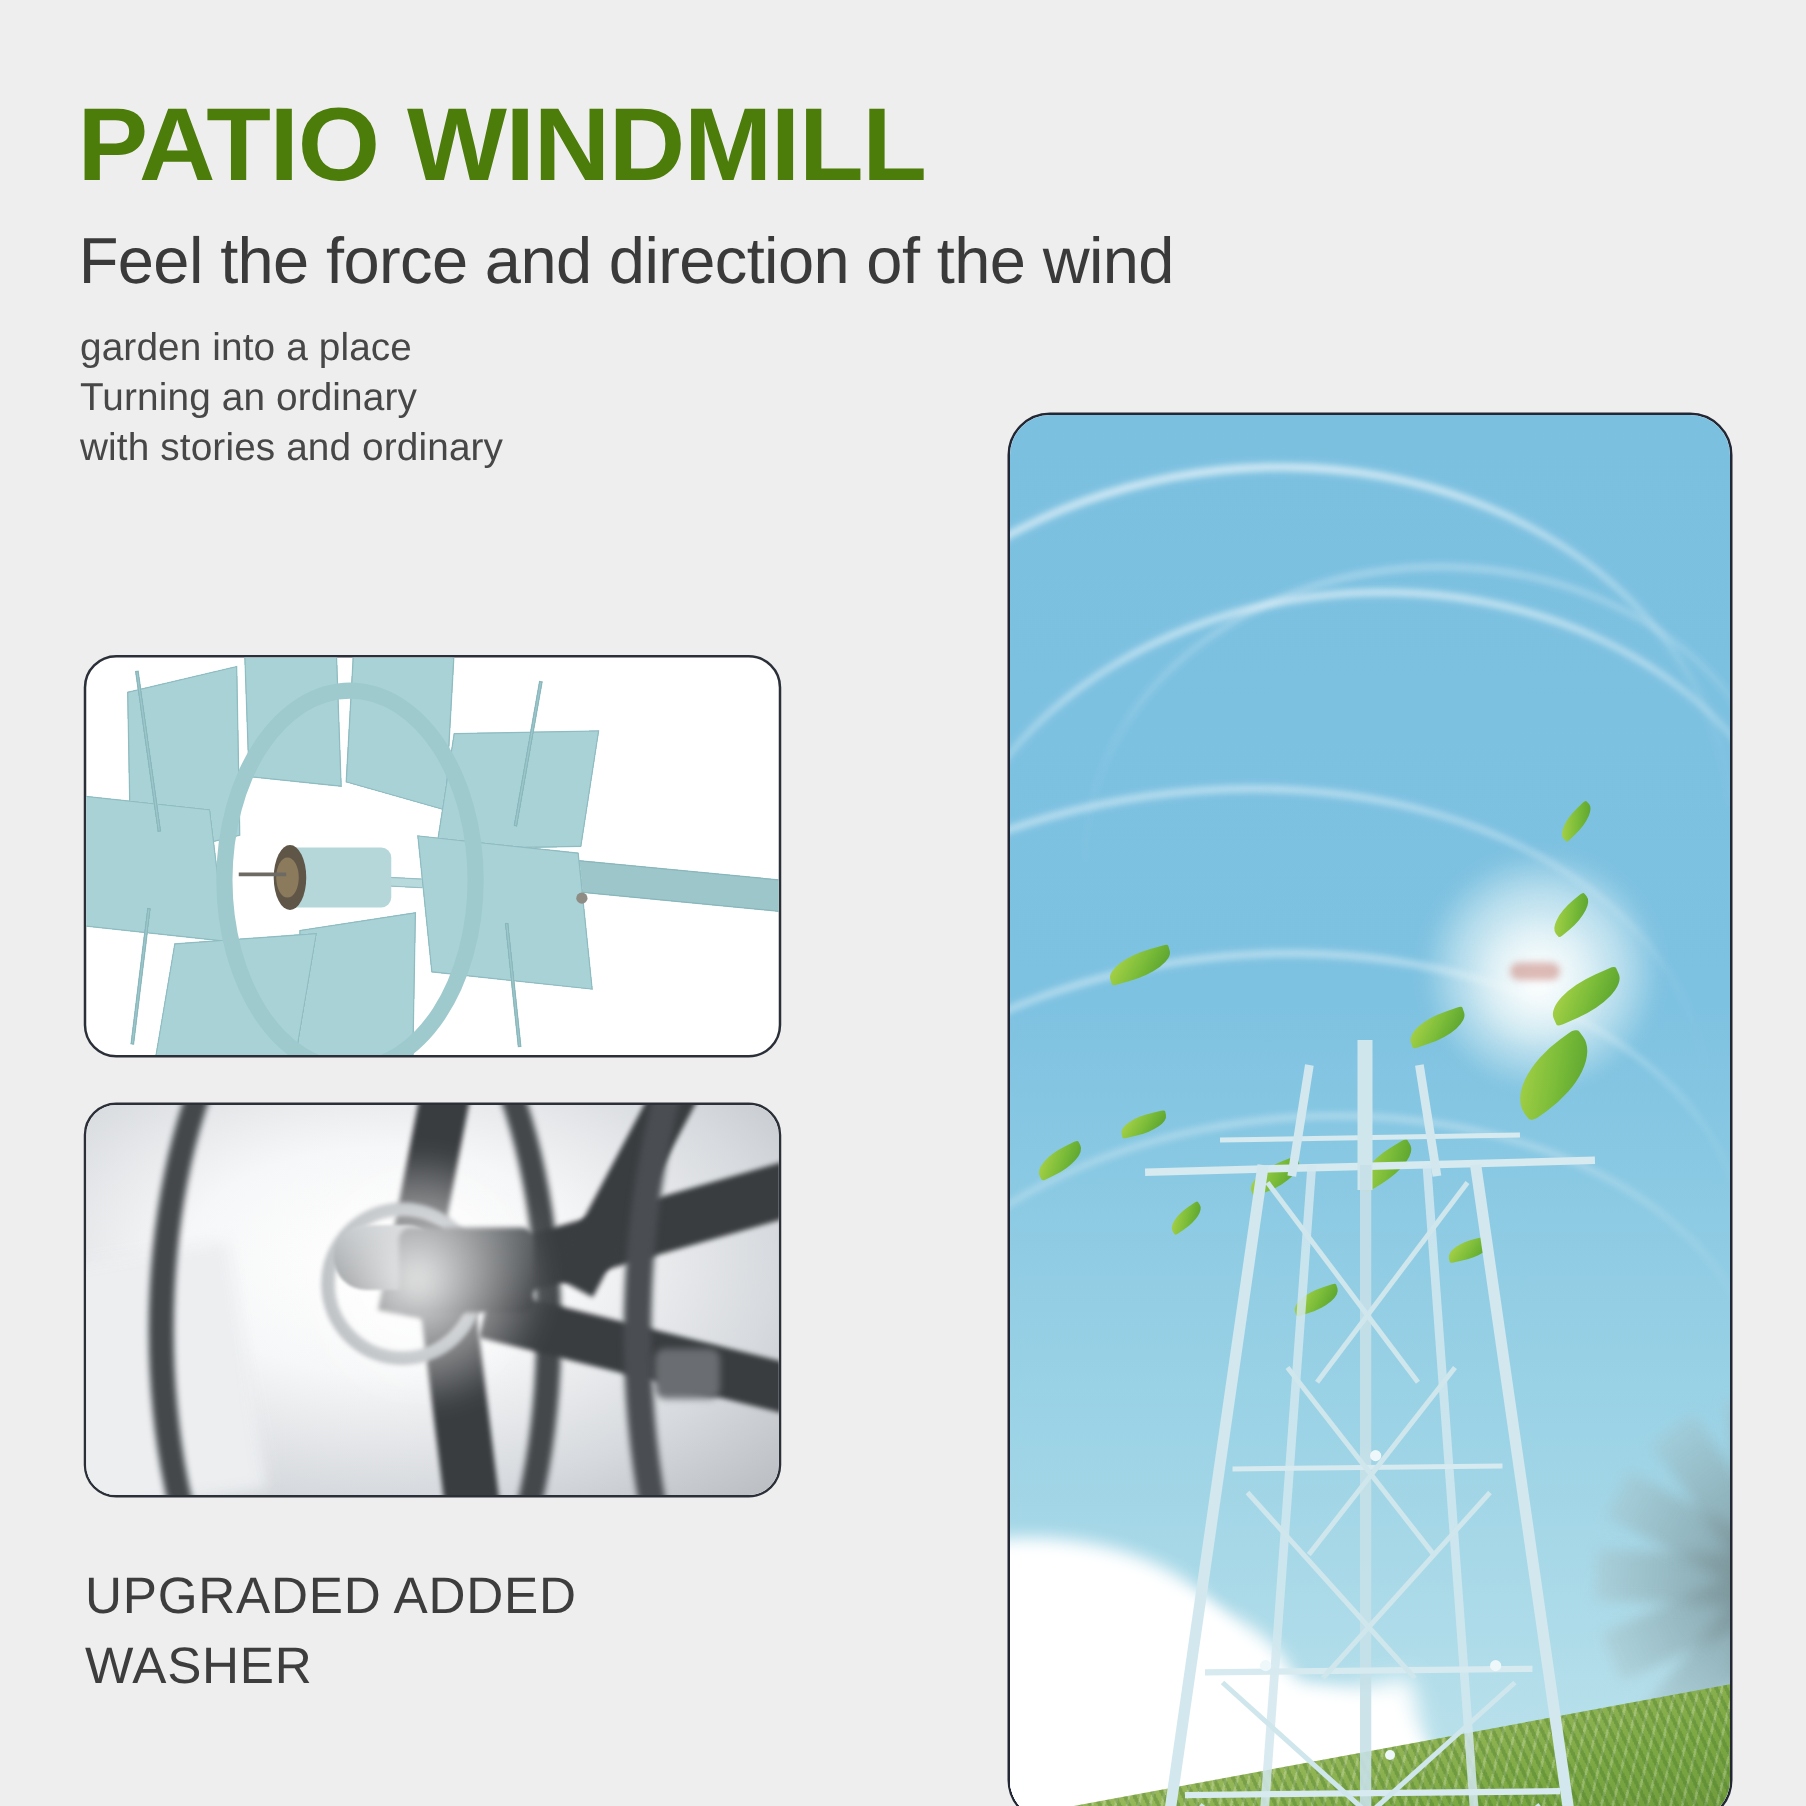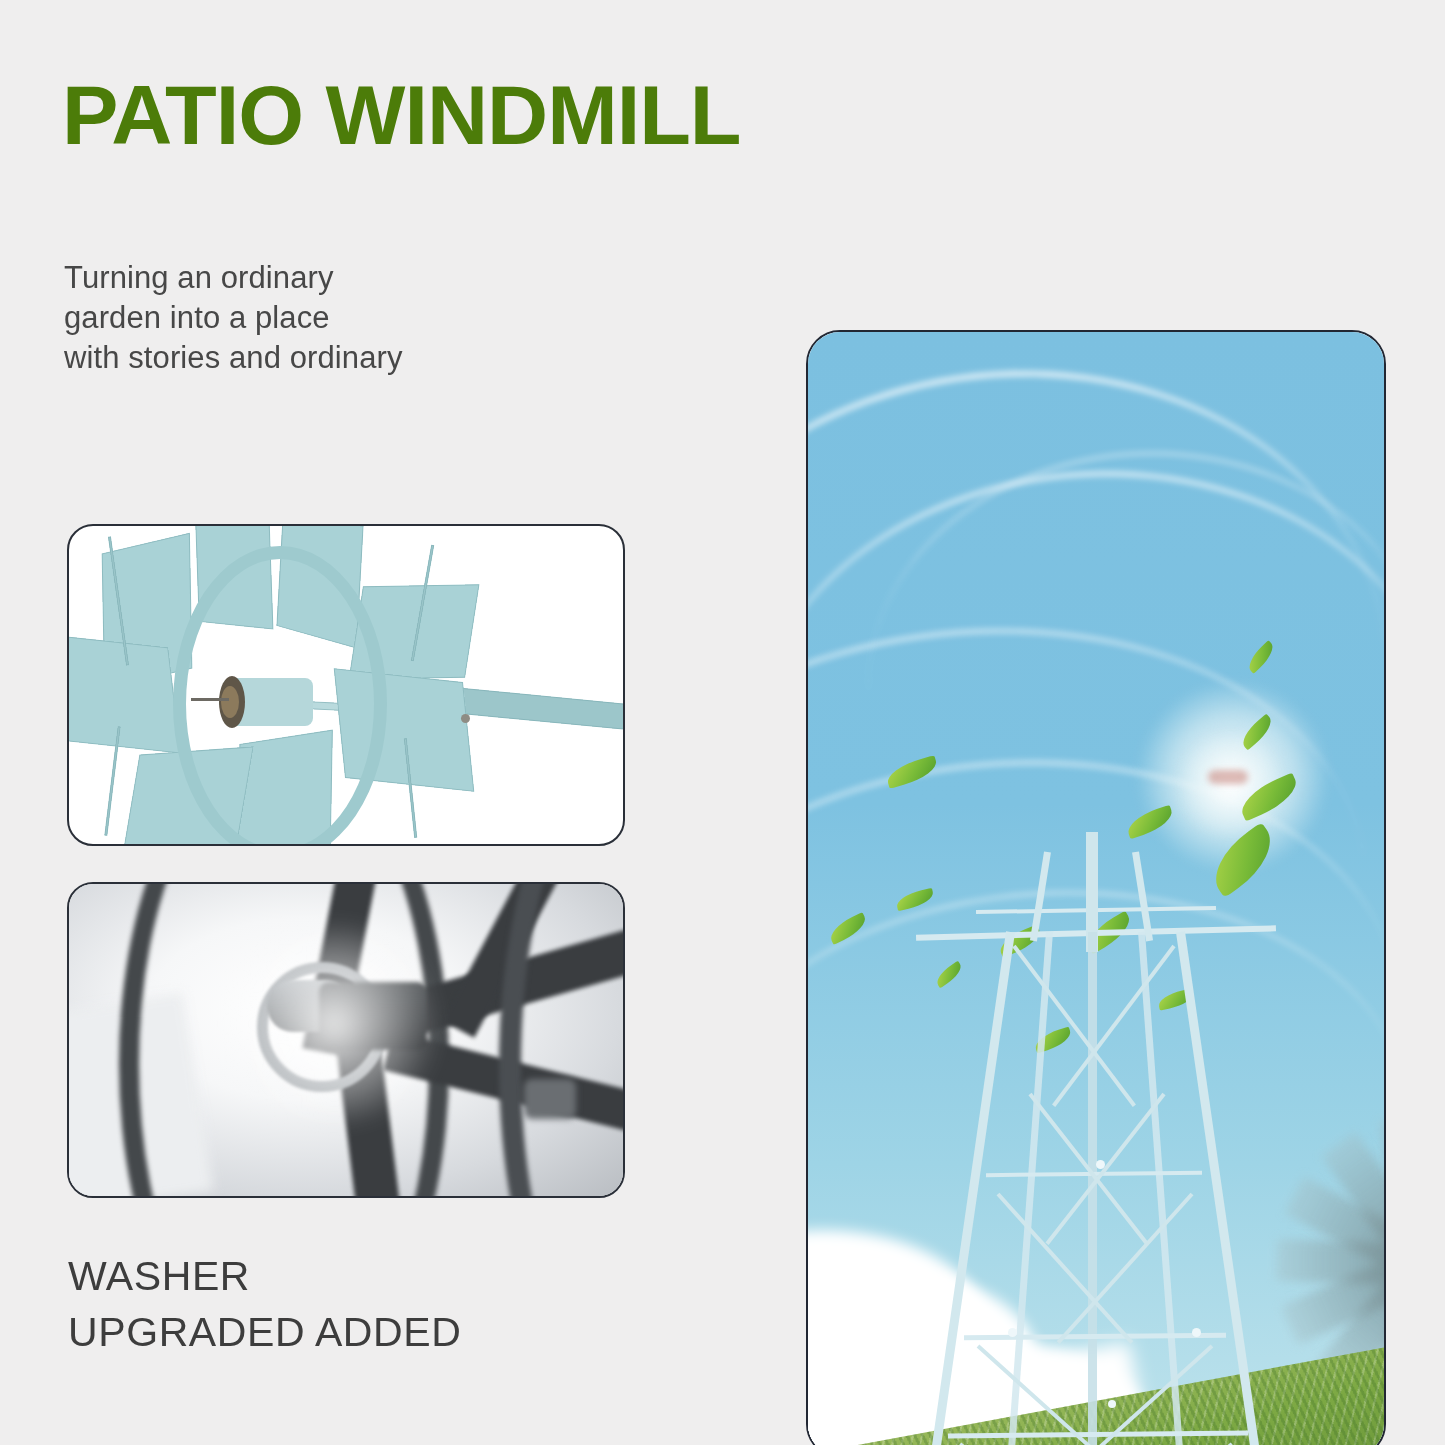--- a/index.html
+++ b/index.html
@@ -122,30 +122,31 @@
     font-style:italic;
     pointer-events:none;
   }
 </style>
 </head>
 <body>
 
 <div class="stage">
 
   <div class="title">PATIO WINDMILL</div>
+  <div class="subtitle">Feel the force and direction of the wind</div>
 
   <div class="desc">
+    <div>garden into a place</div>
     <div>Turning an ordinary</div>
-    <div>garden into a place</div>
     <div>with stories and ordinary</div>
   </div>
 
   <div class="caption">
+    <div>UPGRADED ADDED</div>
     <div>WASHER</div>
-    <div>UPGRADED ADDED</div>
   </div>
 
   <div class="frame" id="photo-head">
     <div class="ph">
 
       <div class="blade" style="left:300px;top:166px;width:270px;height:26px;
            transform:rotate(5.5deg);background:#9cc6ca;"></div>
       <div class="blade" style="left:150px;top:176px;width:210px;height:8px;
            transform:rotate(3deg);background:#b9dadd;"></div>
 

